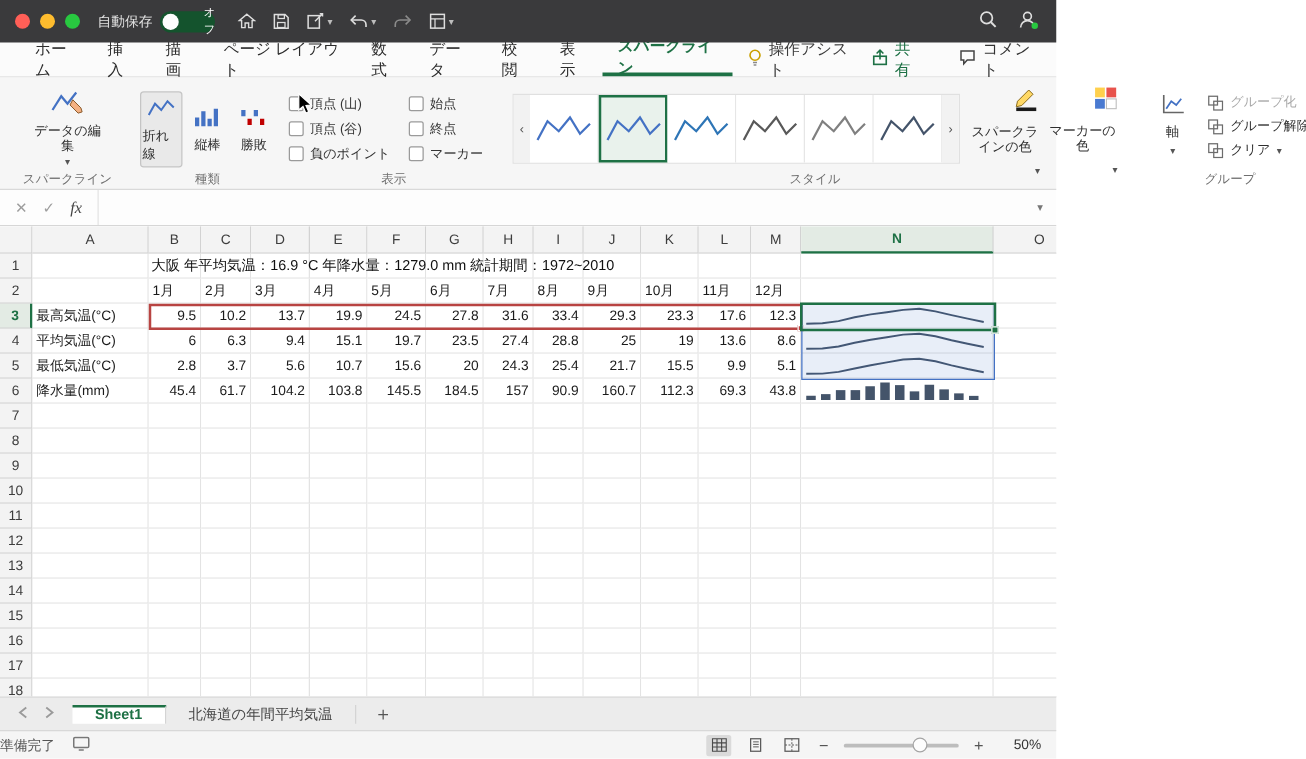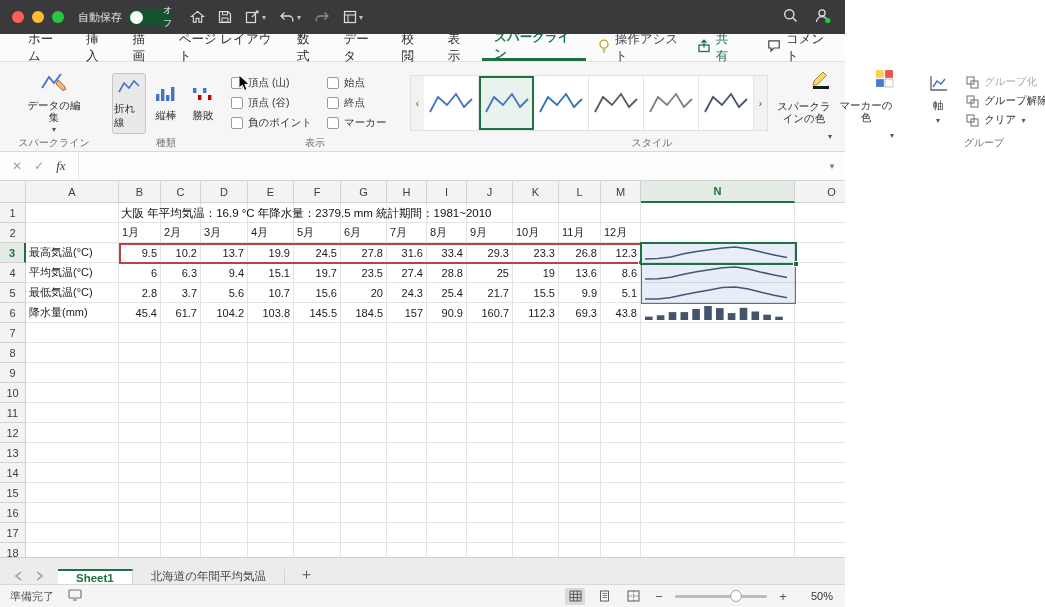--- a/index.html
+++ b/index.html
@@ -91,30 +91,30 @@
 .cell.spark{padding:0;overflow:visible}
 .ovl{position:absolute;pointer-events:none}
 .ovl.titletext{left:121px;top:22px;height:20px;line-height:20px;font-size:11.5px;color:#111;white-space:nowrap}
 .ovl.redrange{left:119px;top:62px;width:523px;height:21px;border:2px solid #b84442}
 .redhandle{position:absolute;right:-3px;bottom:-3px;width:5px;height:5px;background:#b84442;border:1px solid #fff}
 .ovl.bluegroup{left:641px;top:62px;width:155px;height:61px;background:rgba(68,114,196,.12);border:1px solid #4472c4}
 .ovl.activecell{left:640px;top:61px;width:157px;height:23px;border:2px solid #1e7145}
 .fillhandle{position:absolute;right:-4px;bottom:-4px;width:6px;height:6px;background:#1e7145;border:1px solid #fff;pointer-events:auto}
 
 
-.sheetbar{height:27px;background:#ececec;border-top:1px solid #cfcfcf;display:flex;align-items:flex-end;flex:none}
+.sheetbar{height:27px;background:#ececec;border-top:1px solid #cfcfcf;display:flex;align-items:center;flex:none}
 .snav{display:flex;align-items:center;gap:14px;padding:0 14px;color:#9a9a9a}
 .stabs{display:flex;align-items:stretch}
 .stab{display:flex;align-items:center;padding:0 18px;font-size:11.5px;color:#454545;border-right:1px solid #d4d4d4}
 .stab.active{background:#fff;color:#1e7145;font-weight:700;border-top:2px solid #1e7145}
 .addtab{display:flex;align-items:center;padding:0 14px;font-size:15px;color:#555}
 
 
 .statusbar{height:23px;background:#f5f5f5;border-top:1px solid #d8d8d8;display:flex;align-items:center;font-size:11px;color:#555;flex:none}
-.stleft{display:flex;align-items:center;gap:14px;padding-left:10px}
+.stleft{display:flex;align-items:center;gap:14px;padding-left:0}
 .stright{margin-left:auto;display:flex;align-items:center;gap:9px;padding-right:12px}
 .viewbtn{width:20px;height:17px;display:flex;align-items:center;justify-content:center;border-radius:2px;color:#5a5a5a}
 .viewbtn.active{background:#dadada}
 .zbtn{font-size:13px;color:#555;width:14px;text-align:center}
 .slider{width:92px;height:14px;position:relative;display:flex;align-items:center}
 .strack{width:100%;height:3px;background:#bdbdbd;border-radius:2px}
 .sthumb{position:absolute;left:60%;top:1px;width:12px;height:12px;border-radius:50%;background:#fdfdfd;border:1px solid #a5a5a5}
 .zoomtxt{color:#333;width:34px;text-align:right}
 </style>
 </head>
@@ -488,21 +488,21 @@
         <div class="cell num">9.5</div>
         <div class="cell num">10.2</div>
         <div class="cell num">13.7</div>
         <div class="cell num">19.9</div>
         <div class="cell num">24.5</div>
         <div class="cell num">27.8</div>
         <div class="cell num">31.6</div>
         <div class="cell num">33.4</div>
         <div class="cell num">29.3</div>
         <div class="cell num">23.3</div>
-        <div class="cell num">26.8</div>
+        <div class="cell num">17.6</div>
         <div class="cell num">12.3</div>
         <div class="cell spark">
           <svg width="150" height="18">
             <polyline points="4.0,15.0 16.9,14.6 29.8,12.9 42.7,9.8 55.6,7.5 68.5,5.8 81.5,3.9 94.4,3.0 107.3,5.1 120.2,8.1 133.1,10.9 146.0,13.6" fill="none" stroke="#44546a" stroke-width="1.5"></polyline>
           </svg>
         </div>
         <div class="cell"></div>
         <div class="cell"></div>
         <div class="cell"></div>
         <div class="cell"></div>
@@ -808,21 +808,21 @@
         <div class="cell"></div>
         <div class="cell"></div>
         <div class="cell"></div>
         <div class="cell"></div>
         <div class="cell"></div>
         <div class="cell"></div>
         <div class="cell"></div>
         <div class="cell"></div>
         <div class="cell"></div>
       </div>
-    <div class="ovl titletext">大阪 年平均気温：16.9 °C 年降水量：2379.5 mm 統計期間：1981~2010</div>
+    <div class="ovl titletext">大阪 年平均気温：16.9 °C 年降水量：1279.0 mm 統計期間：1972~2010</div>
     <div class="ovl redrange">
         <span class="redhandle"></span>
       </div>
     <div class="ovl bluegroup"></div>
     <div class="ovl activecell">
         <span class="fillhandle"></span>
       </div>
   </div>
 
   <div class="sheetbar">

